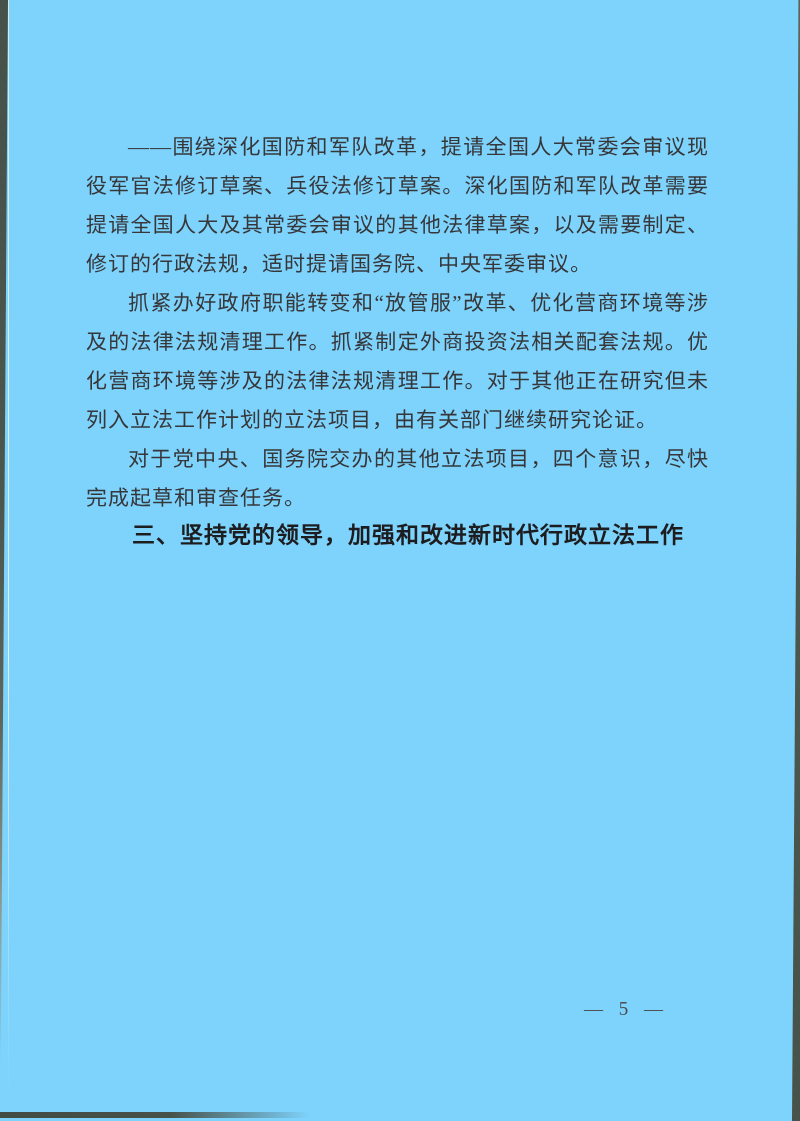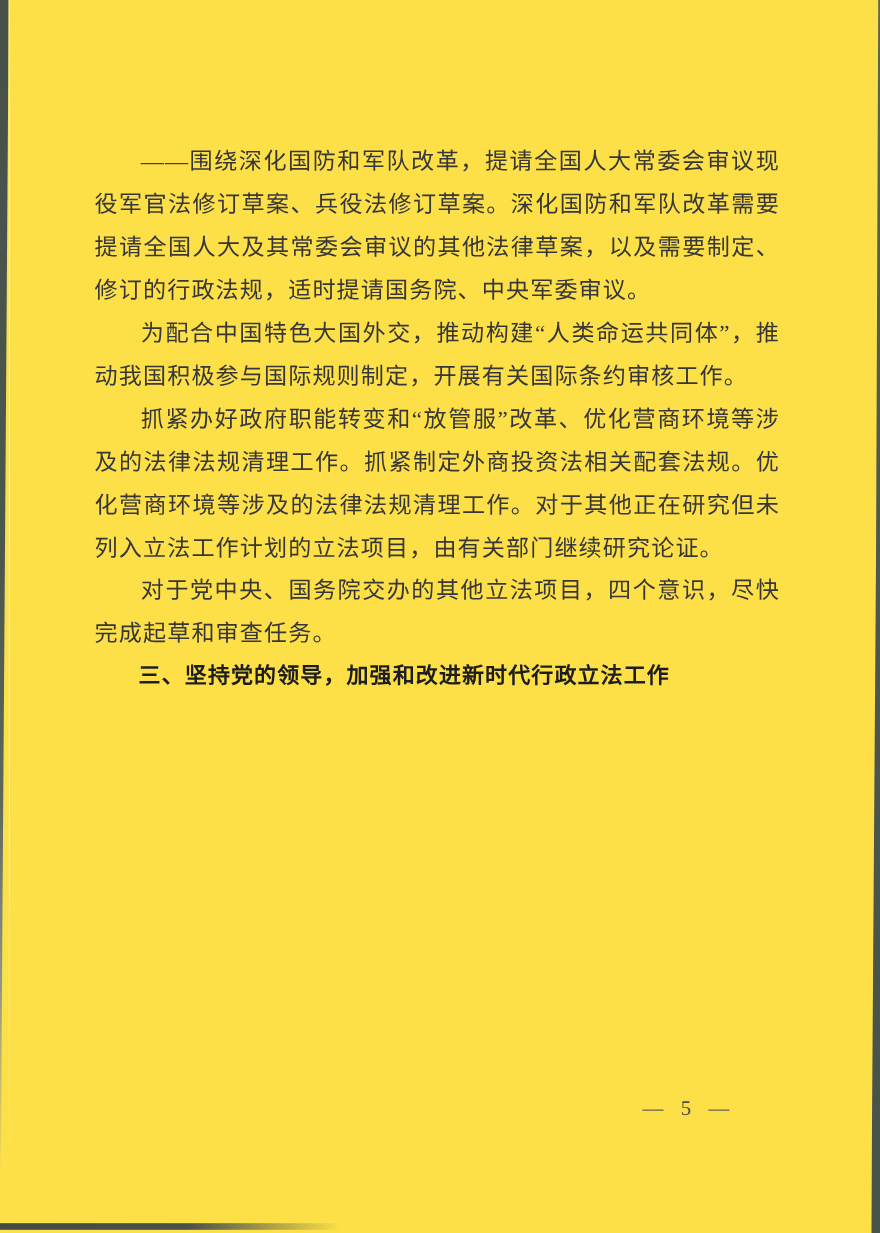--- a/index.html
+++ b/index.html
@@ -4,21 +4,21 @@
 <style>
   html, body {
     margin: 0;
     padding: 0;
     background: #ffffff;
   }
   .page {
     position: relative;
     width: 800px;
     height: 1121px;
-    background: #fde047;
+    background: #7dd3fc;
     overflow: hidden;
   }
   
   .scan-edge-left {
     position: absolute;
     left: 0; top: 0;
     width: 8px; height: 100%;
     background: linear-gradient(180deg, #46514a 0%, #4b564d 45%, #5d675c 65%, #8d978b 80%, rgba(160,170,158,0) 96%);
     clip-path: polygon(0 0, 100% 0, 30% 72%, 12% 92%, 0 96%);
   }
@@ -52,23 +52,23 @@
     font-family: "Liberation Serif", "DejaVu Serif", serif;
     font-size: 21px;
     line-height: 39px;
     color: #37373a;
     letter-spacing: 1px;
     text-align: justify;
     text-indent: 2em;
   }
   .heading {
     margin: 0;
-    font-family: Liberation Serif, serif;
+    font-family: Liberation Mono, monospace;
     font-weight: 700;
-    font-size: 20px;
+    font-size: 23px;
     line-height: 39px;
     color: #1d1d20;
     letter-spacing: 1px;
     text-indent: 2em;
   }
   .footer {
     position: absolute;
     top: 996px;
     right: 136px;
     font-family: "Liberation Serif", "DejaVu Serif", serif;
@@ -84,21 +84,20 @@
 
 <div class="page">
 
   <div class="scan-edge-left"></div>
   <div class="scan-edge-left-line"></div>
   <div class="scan-edge-right"></div>
   <div class="scan-edge-bottom"></div>
 
   <div class="content">
     <p class="para">——围绕深化国防和军队改革，提请全国人大常委会审议现役军官法修订草案、兵役法修订草案。深化国防和军队改革需要提请全国人大及其常委会审议的其他法律草案，以及需要制定、修订的行政法规，适时提请国务院、中央军委审议。</p>
-    <p class="para">为配合中国特色大国外交，推动构建“人类命运共同体”，推动我国积极参与国际规则制定，开展有关国际条约审核工作。</p>
     <p class="para">抓紧办好政府职能转变和“放管服”改革、优化营商环境等涉及的法律法规清理工作。抓紧制定外商投资法相关配套法规。优化营商环境等涉及的法律法规清理工作。对于其他正在研究但未列入立法工作计划的立法项目，由有关部门继续研究论证。</p>
     <p class="para">对于党中央、国务院交办的其他立法项目，四个意识，尽快完成起草和审查任务。</p>
     <h3 class="heading">三、坚持党的领导，加强和改进新时代行政立法工作</h3>
   </div>
 
   <div class="footer">— 5 —</div>
 
 </div>
 
 </body></html>

